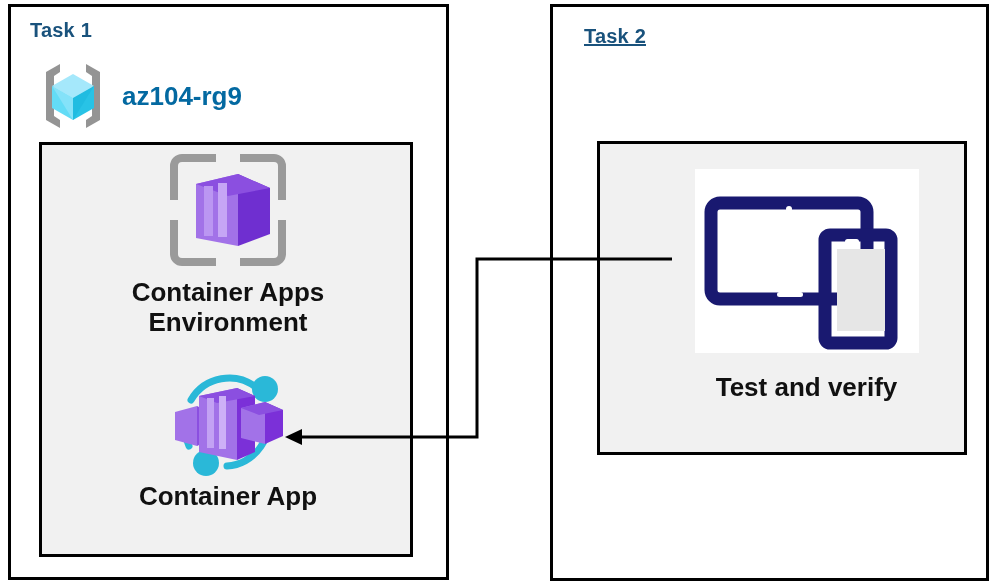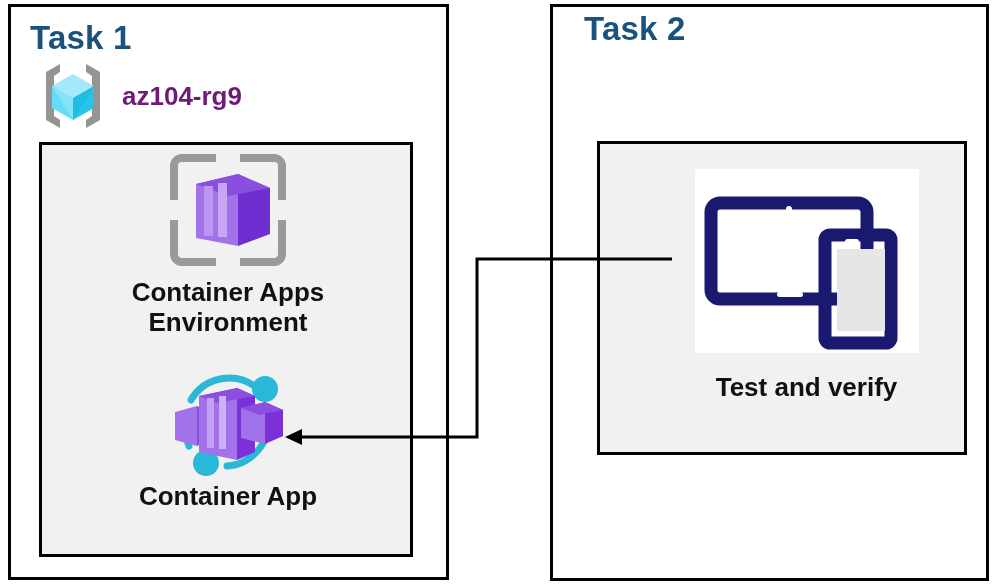--- a/index.html
+++ b/index.html
@@ -27,42 +27,42 @@
     position: absolute;
     background: #ffffff;
     border: 3px solid #000000;
     box-sizing: border-box;
   }
   #task1-panel { left: 8px;   top: 4px;  width: 441px; height: 576px; }
   #task2-panel { left: 550px; top: 4px;  width: 439px; height: 577px; }
 
   .task-title {
     position: absolute;
-    font-size: 33px;
+    font-size: 20px;
     font-weight: bold;
     color: #19527c;
     letter-spacing: 0.2px;
     white-space: nowrap;
   }
   #task1-title { left: 30px;  top: 19px; }
-  #task2-title { left: 584px; top: 10px; }
+  #task2-title { left: 584px; top: 25px; text-decoration: underline; }
 
   
   #rg-row {
     position: absolute;
     left: 36px;
     top: 60px;
     display: flex;
     align-items: center;
     gap: 12px;
   }
   #rg-label {
     font-size: 26px;
     font-weight: bold;
-    color: #701a75;
+    color: #0369a1;
     white-space: nowrap;
   }
 
   
   .inner-box {
     position: absolute;
     background: #f1f1f1;
     border: 3px solid #000000;
     box-sizing: border-box;
   }

